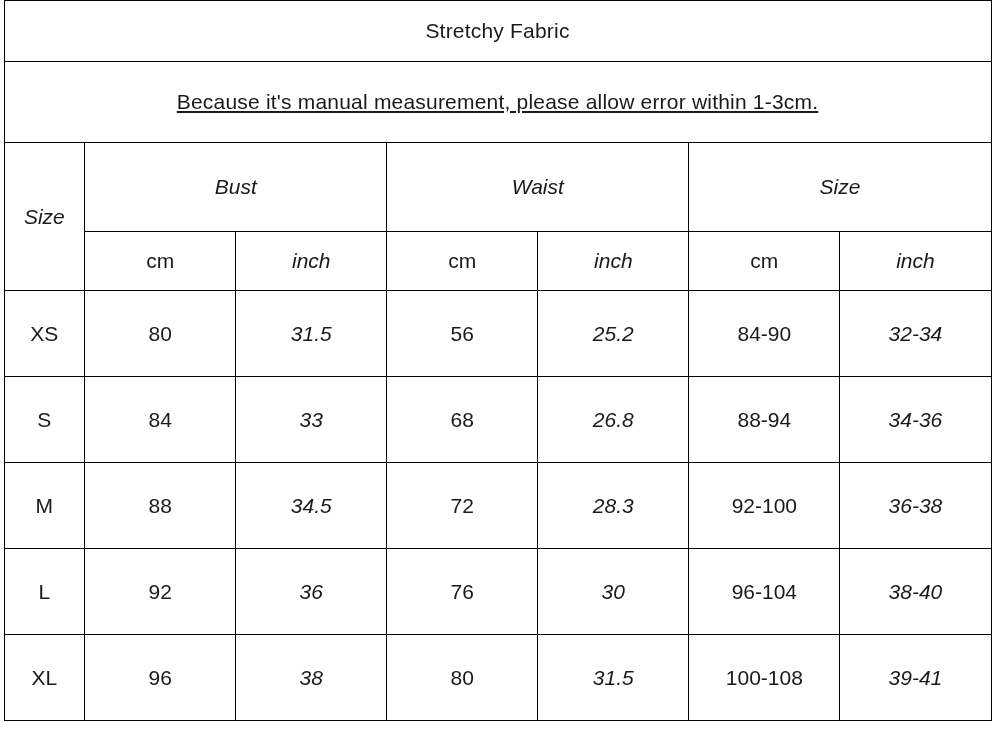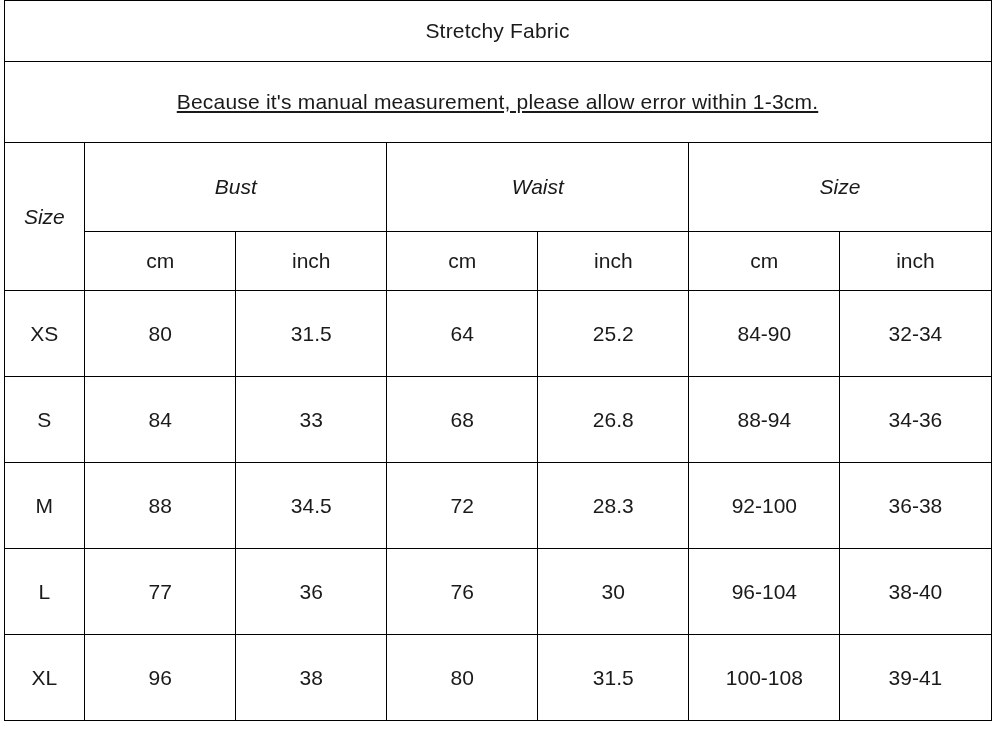--- a/index.html
+++ b/index.html
@@ -60,20 +60,21 @@
   .data-row td {
     height: 85px;
     font-size: 21px;
   }
   .size-cell {
     font-size: 21px;
     margin-top: 19px;
   }
   .inch {
     color: #cc0000;
+    font-style: italic;
   }
   .col-size { width: 78px; }
   .col-unit { width: 146px; }
 </style>
 </head>
 <body>
 
 <div class="sheet">
   <table class="size-chart">
     <colgroup>
@@ -104,21 +105,21 @@
         <td>cm</td>
         <td class="inch">inch</td>
         <td>cm</td>
         <td class="inch">inch</td>
       </tr>
 
       <tr class="data-row">
         <td class="size-cell">XS</td>
         <td>80</td>
         <td class="inch">31.5</td>
-        <td>64</td>
+        <td>56</td>
         <td class="inch">25.2</td>
         <td>84-90</td>
         <td class="inch">32-34</td>
       </tr>
 
       <tr class="data-row">
         <td class="size-cell">S</td>
         <td>84</td>
         <td class="inch">33</td>
         <td>68</td>
@@ -132,21 +133,21 @@
         <td>88</td>
         <td class="inch">34.5</td>
         <td>72</td>
         <td class="inch">28.3</td>
         <td>92-100</td>
         <td class="inch">36-38</td>
       </tr>
 
       <tr class="data-row">
         <td class="size-cell">L</td>
-        <td>77</td>
+        <td>92</td>
         <td class="inch">36</td>
         <td>76</td>
         <td class="inch">30</td>
         <td>96-104</td>
         <td class="inch">38-40</td>
       </tr>
 
       <tr class="data-row">
         <td class="size-cell">XL</td>
         <td>96</td>

